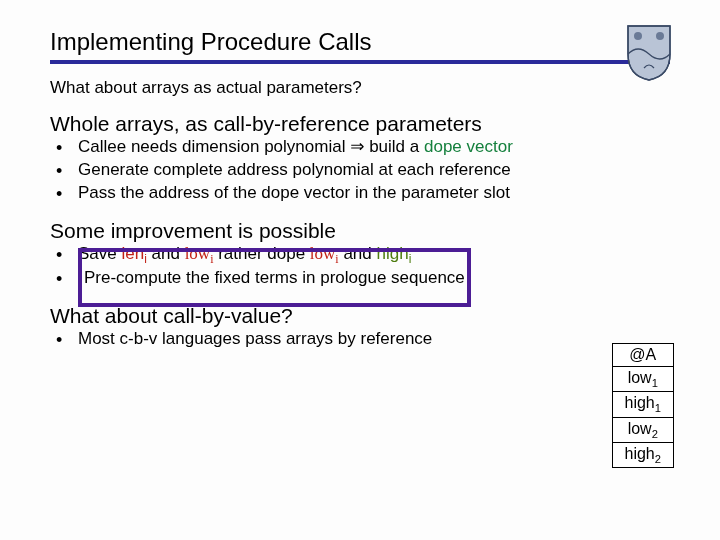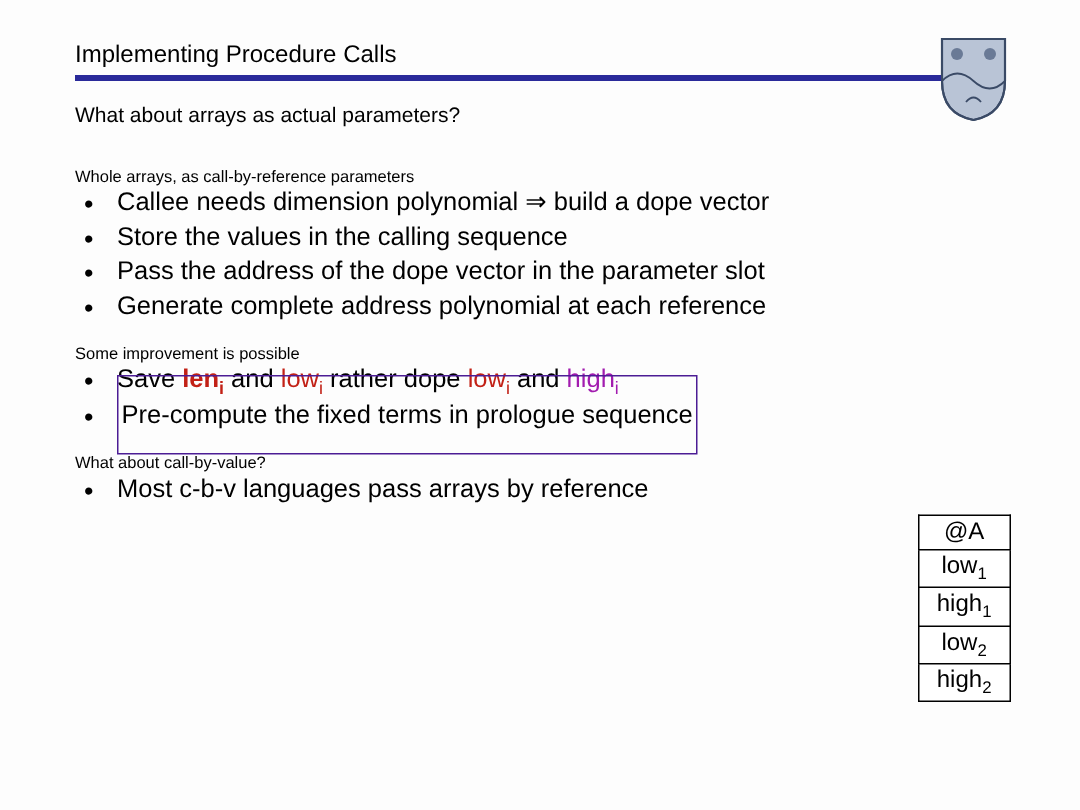--- a/index.html
+++ b/index.html
@@ -13,62 +13,62 @@
     padding: 28px 50px 20px 50px;
   }
   .crest {
     position: absolute;
     top: 22px;
     right: 46px;
     width: 50px;
     height: 60px;
   }
   .title {
-    font-size: 16px;
+    font-size: 24px;
     font-weight: normal;
     margin-bottom: 4px;
   }
   .rule {
     height: 4px;
     background: #2a2a9a;
     margin-bottom: 14px;
   }
   .lead {
-    font-size: 14px;
-    margin-bottom: 28px;
+    font-size: 17px;
+    margin-bottom: 14px;
   }
   .section-head {
-    font-size: 11px;
+    font-size: 21px;
     margin-top: 6px;
   }
   .bullets {
     list-style: none;
     padding-left: 6px;
     margin-bottom: 14px;
   }
   .bullets li {
     font-size: 17px;
     line-height: 1.35;
     position: relative;
     padding-left: 22px;
   }
   .bullets li::before {
     content: "•";
     position: absolute;
     left: 0;
     top: 0;
     font-size: 18px;
   }
-  .dope { color: #000000; }
-  .len  { color: #c22116; font-weight: bold; }
-  .low  { color: #c22116; }
-  .high { color: #a21caf; }
+  .dope { color: #15803d; }
+  .len  { color: #c22116; }
+  .low  { color: #c22116; font-family: Liberation Serif, serif; }
+  .high { color: #4d7c0f; }
   sub { font-size: 0.7em; vertical-align: sub; }
   .arrow { font-family: "Segoe UI Symbol", sans-serif; }
-  .boxed { border: 1px solid #4c1d95; padding: 16px 2px; }
+  .boxed { border: 4px solid #4c1d95; padding: 16px 2px; }
   .table-wrap {
     position: absolute;
     right: 46px;
     bottom: 72px;
   }
   table.dopevec {
     border-collapse: collapse;
     font-size: 16px;
   }
   table.dopevec td {
@@ -94,23 +94,22 @@
 <h1 class="title">Implementing Procedure Calls</h1>
 <div class="rule"></div>
 
 <p class="lead">What about arrays as actual parameters?</p>
 
 <p class="section-head">Whole arrays, as call-by-reference parameters</p>
 <ul class="bullets">
   <li>
     <span>Callee needs dimension polynomial </span><span class="arrow">⇒</span><span> build a </span><span class="dope">dope vector</span>
   </li>
-  <li>Store the values in the calling sequence</li>
+  <li>Generate complete address polynomial at each reference</li>
   <li>Pass the address of the dope vector in the parameter slot</li>
-  <li>Generate complete address polynomial at each reference</li>
 </ul>
 
 <p class="section-head">Some improvement is possible</p>
 <ul class="bullets">
   <li>
     <span>Save </span><span class="len"><span>len</span><sub>i</sub></span><span> and </span><span class="low"><span>low</span><sub>i</sub></span><span> rather dope </span><span class="low"><span>low</span><sub>i</sub></span><span> and </span><span class="high"><span>high</span><sub>i</sub></span>
   </li>
   <li><span class="boxed">Pre-compute the fixed terms in prologue sequence</span></li>
 </ul>
 

